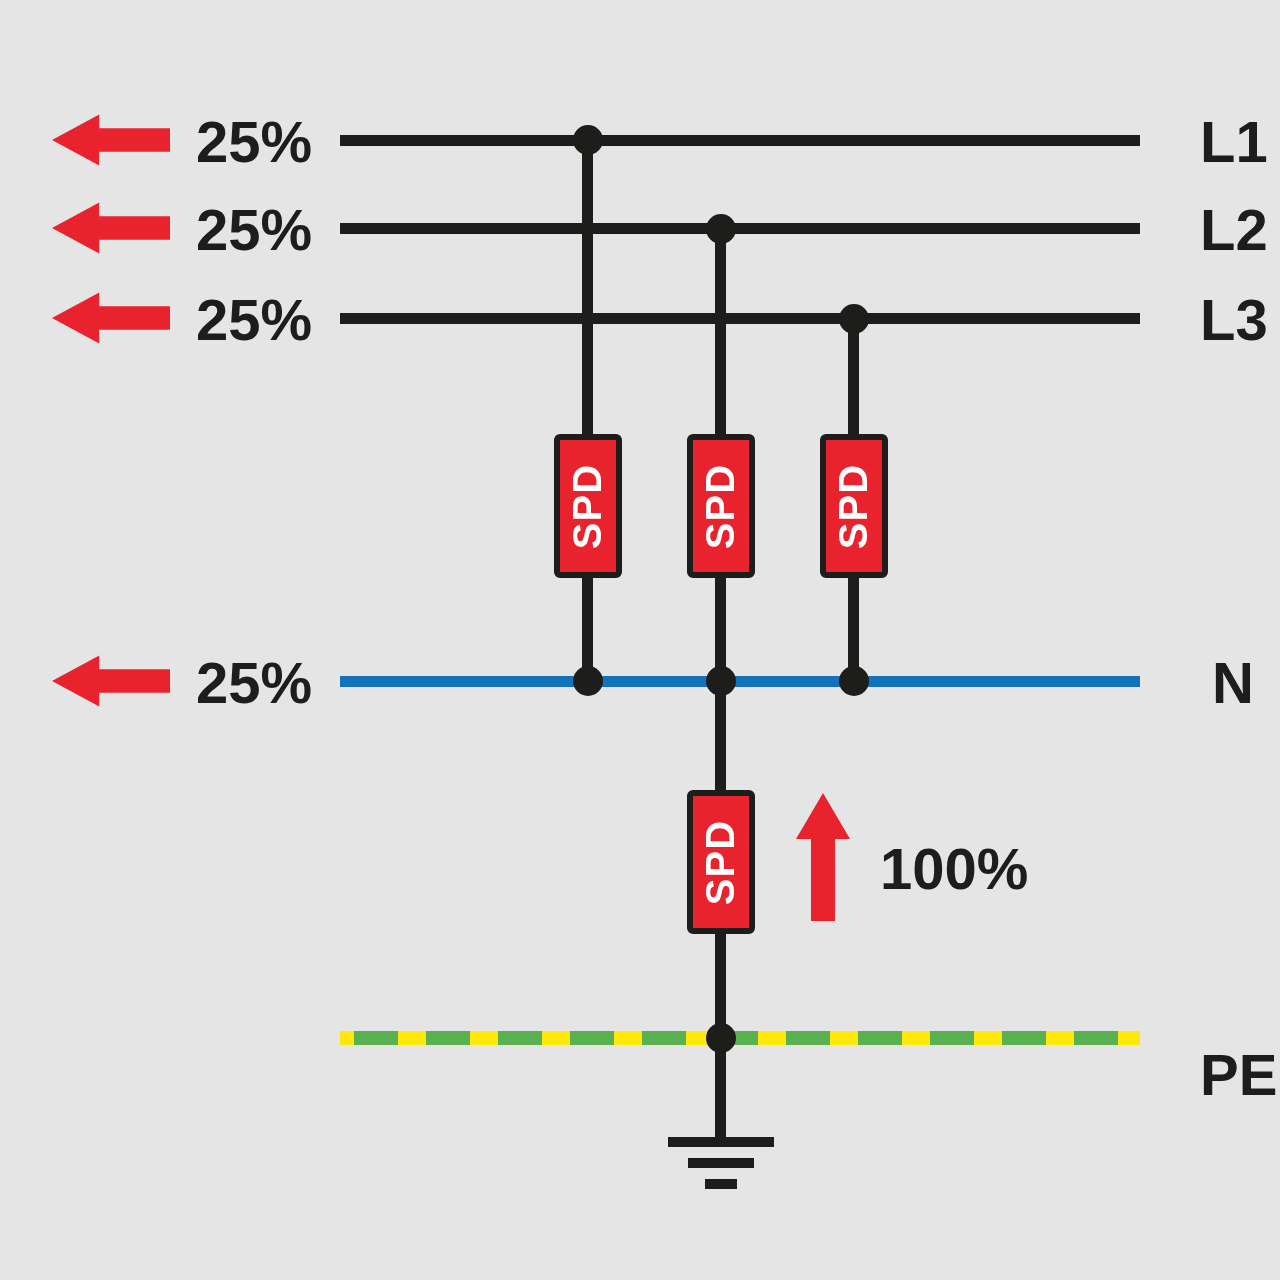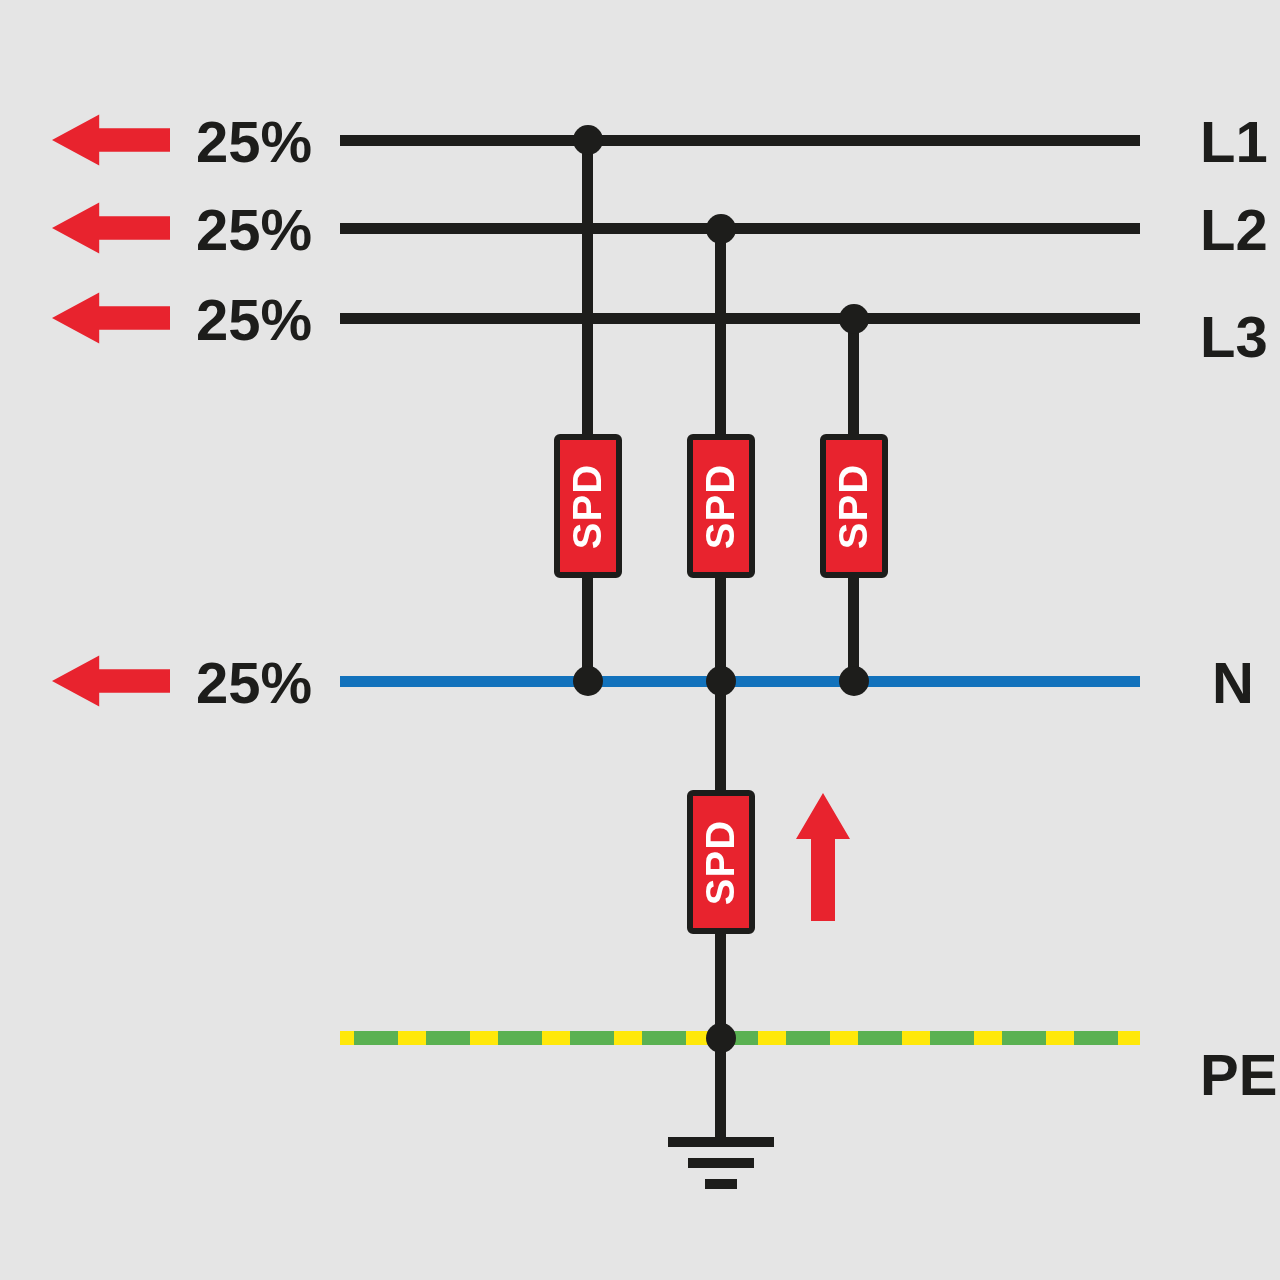--- a/index.html
+++ b/index.html
@@ -79,21 +79,21 @@
     white-space: nowrap;
   }
   .share-label { left: 196px; }
   .cond-label { left: 1164px; margin-left: 36px; }
   .share-l1 { top: 141px; }
   .share-l2 { top: 229px; }
   .share-l3 { top: 319px; }
   .share-n  { top: 682px; }
   .name-l1 { top: 141px; }
   .name-l2 { top: 229px; text-align: center; }
-  .name-l3 { top: 336px; }
+  .name-l3 { top: 319px; }
   .name-n  { top: 682px; left: 1176px; }
   .name-pe { top: 1074px; }
   .total-label { left: 880px; top: 868px; }
 
   
   .arrow-left { position: absolute; left: 52px; width: 118px; height: 56px; }
   .arrow-left path, .arrow-up path { fill: var(--arrow-red); }
   .al-1 { top: 112px; }
   .al-2 { top: 200px; }
   .al-3 { top: 290px; }
@@ -154,20 +154,21 @@
   <div class="spd spd-3">
     <span class="spd-text">SPD</span>
   </div>
   <div class="spd spd-4">
     <span class="spd-text">SPD</span>
   </div>
 
   <svg class="arrow-up" viewBox="0 0 54 128" aria-hidden="true">
     <path d="M27 0 L54 46 L39 46 L39 128 L15 128 L15 46 L0 46 Z"></path>
   </svg>
+  <div class="label total-label">100%</div>
 
   <div class="dot" style="left:588px; top:140px;"></div>
   <div class="dot" style="left:721px; top:229px;"></div>
   <div class="dot" style="left:854px; top:319px;"></div>
   <div class="dot" style="left:588px; top:681px;"></div>
   <div class="dot" style="left:721px; top:681px;"></div>
   <div class="dot" style="left:854px; top:681px;"></div>
   <div class="dot" style="left:721px; top:1038px;"></div>
 
   <div class="gbar gbar-1"></div>

